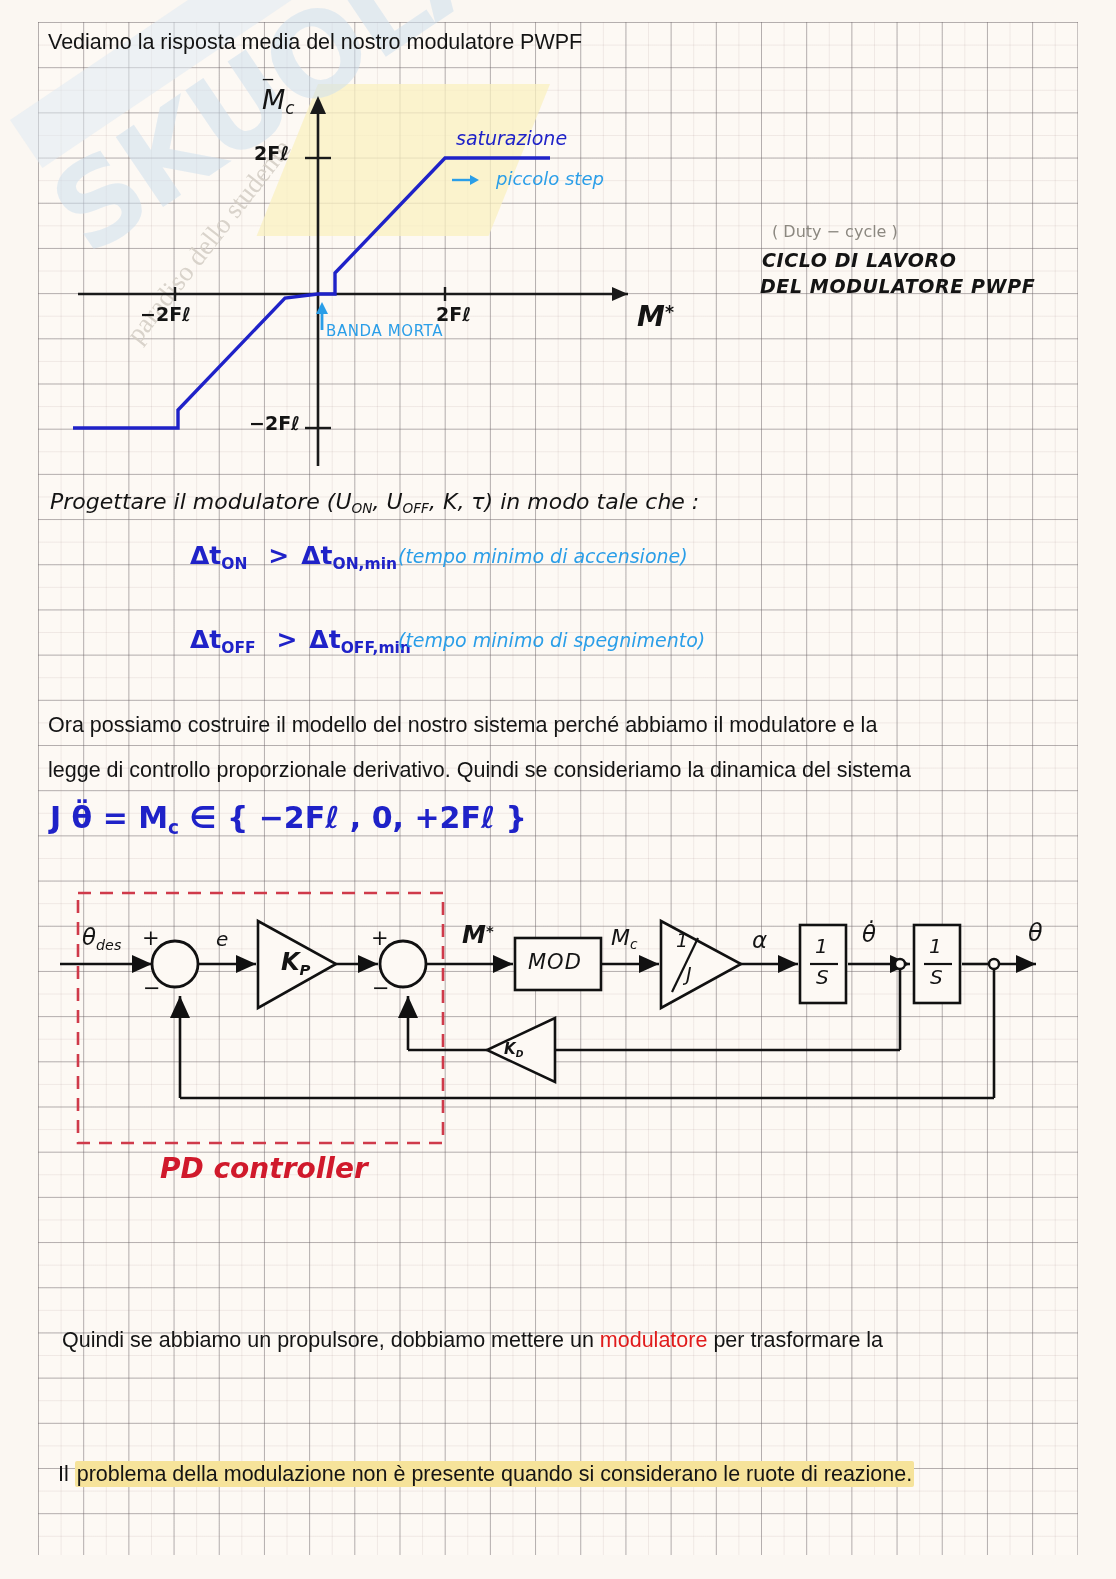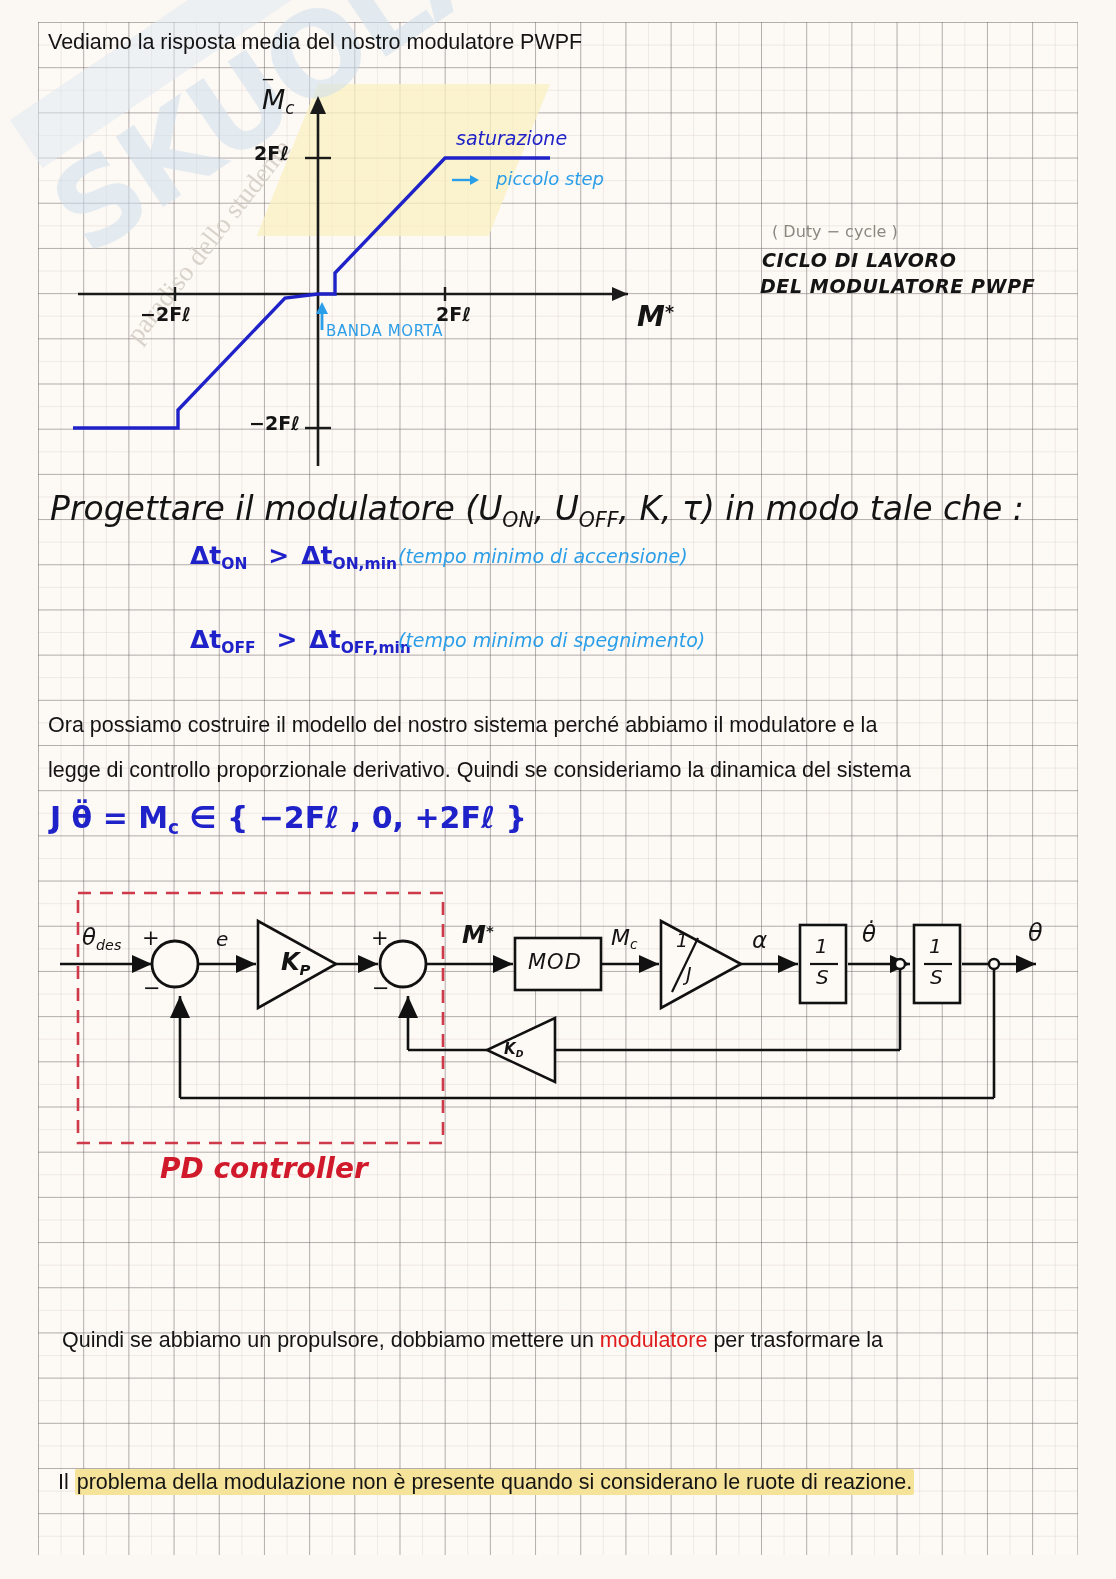--- a/index.html
+++ b/index.html
@@ -147,21 +147,21 @@
   <div class="hw hw-black" style="left:436px;top:303px;font-size:19px;font-weight:600;">2Fℓ</div>
 
   <div class="hw hw-blue ital" style="left:456px;top:127px;font-size:19px;">saturazione</div>
   <div class="hw hw-lblue ital" style="left:484px;top:168px;font-size:18px;margin-left:12px;">piccolo step</div>
   <div class="hw hw-lblue" style="left:326px;top:322px;font-size:15px;letter-spacing:.6px;">BANDA MORTA</div>
 
   <div class="hw hw-black" style="left:772px;top:222px;font-size:16px;color:#8c8880;">( Duty − cycle )</div>
   <div class="hw hw-black ital" style="left:762px;top:249px;font-size:19px;letter-spacing:.6px;font-weight:600;">CICLO  DI  LAVORO</div>
   <div class="hw hw-black ital" style="left:760px;top:275px;font-size:19px;letter-spacing:.6px;font-weight:600;">DEL  MODULATORE  PWPF</div>
 
-  <div class="hw hw-black ital" style="left:50px;top:489px;font-size:33px;">
+  <div class="hw hw-black ital" style="left:50px;top:489px;font-size:22px;">
     <span>Progettare il modulatore (U</span><span class="sub">ON</span><span>, U</span><span class="sub">OFF</span><span>, K, τ) in modo tale  che :</span>
   </div>
 
   <div class="hw hw-blue bold" style="left:190px;top:541px;font-size:25px;">
     <span>Δt</span><span class="sub">ON</span>
     <span style="padding:0 12px;">&gt;</span><span>Δt</span><span class="sub">ON,min</span>
   </div>
   <div class="hw hw-lblue ital" style="left:398px;top:545px;font-size:19px;">(tempo minimo di accensione)</div>
 
   <div class="hw hw-blue bold" style="left:190px;top:625px;font-size:25px;">
@@ -277,17 +277,17 @@
   <div class="hw hw-black ital" style="left:930px;top:965px;font-size:20px;">S</div>
   <div class="hw hw-black ital" style="left:1028px;top:919px;font-size:24px;">θ</div>
   <div class="hw hw-black ital bold" style="left:504px;top:1040px;font-size:15px;">
     <span>K</span><span class="sub">D</span>
   </div>
   <div class="hw hw-red ital" style="left:160px;top:1152px;font-size:28px;font-weight:600;">PD controller</div>
 
   <div class="typed t-main" style="left:62px;top:1328px;">
     <span>Quindi se abbiamo un propulsore, dobbiamo mettere un </span><span class="red">modulatore</span><span> per trasformare la</span>
   </div>
-  <div class="typed t-main" style="left:58px;top:1462px;margin-top:8px;">
+  <div class="typed t-main" style="left:58px;top:1462px;">
     <span>Il </span><span class="hl">problema della modulazione non è presente quando si considerano le ruote di reazione.</span>
   </div>
 
 </div>
 
 </body></html>

